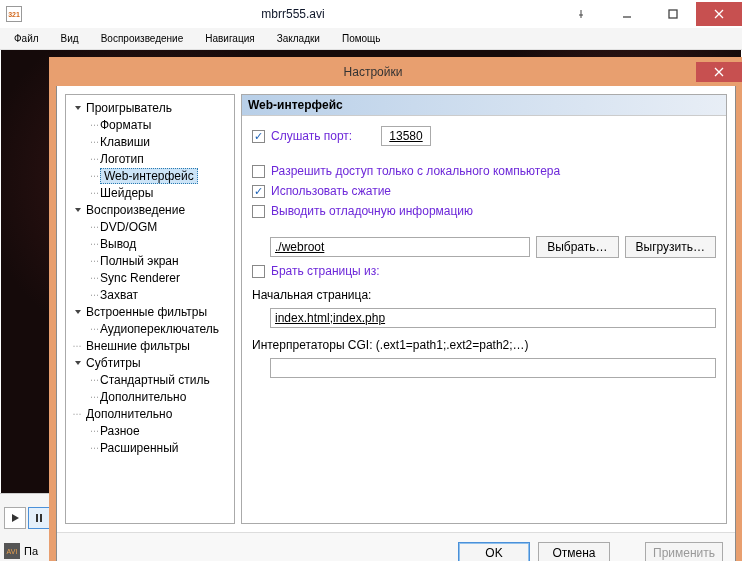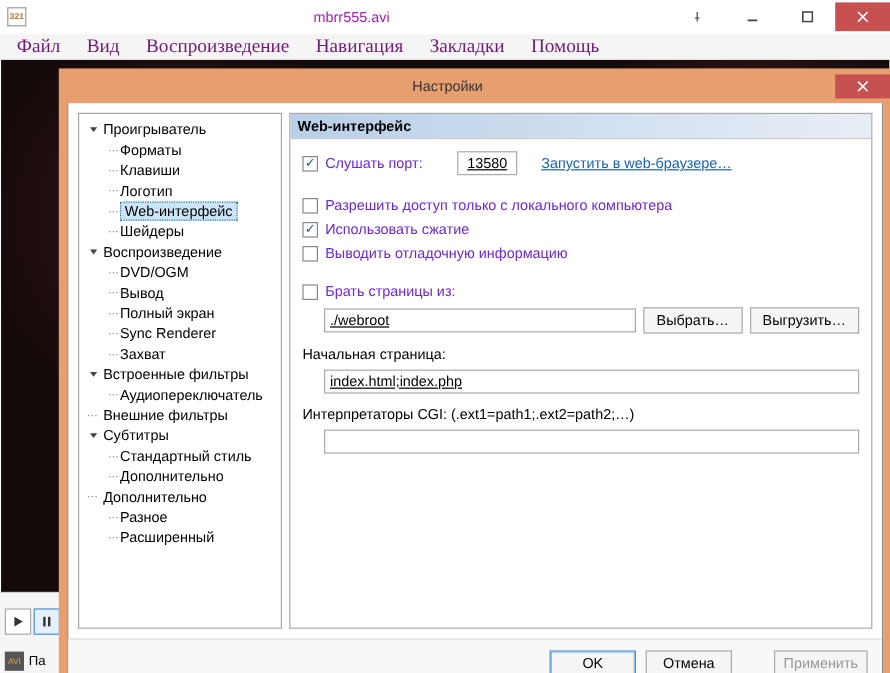--- a/index.html
+++ b/index.html
@@ -35,21 +35,21 @@
     background: #fff;
     border: 1px solid #999;
     display: inline-flex; align-items: center; justify-content: center;
     font-size: 7px; color: #d2691e;
     font-weight: bold;
   }
   .main-title {
     flex: 1;
     text-align: center;
     font-size: 12px;
-    color: #a21caf;
+    color: #0f172a;
   }
   .win-btns {
     display: flex;
   }
   .win-btn {
     width: 46px; height: 24px;
     display: flex; align-items: center; justify-content: center;
     font-size: 11px;
   }
   .win-btn.close { background: #c75050; color: #fff; }
@@ -59,23 +59,22 @@
     height: 22px;
     background: #f5f5f5;
     border-bottom: 1px solid #e0e0e0;
     display: flex;
     align-items: center;
     padding: 0 4px;
     gap: 2px;
   }
   .menu-item {
     padding: 3px 10px;
-    color: #701a75;
-    font-size: 16px;
-    font-family: Liberation Serif, serif;
+    color: #000000;
+    font-size: 10px;
   }
 
   .video-area {
     flex: 1;
     background: #1a0f0f;
     position: relative;
     margin: 0 1px;
   }
   .video-noise {
     position: absolute; inset: 0;
@@ -477,49 +476,48 @@
 
     <div class="content-pane">
       <div class="section-header">Web-интерфейс</div>
       <div class="form-area">
 
         <div class="row">
           <span class="chk checked"></span>
           <span class="lbl" style="width:104px;">Слушать порт:</span>
           <span class="input-box" style="width:50px;justify-content:center;">13580</span>
           <span style="width:8px;"></span>
-          <span class="link">Запустить в web-браузере…</span>
         </div>
 
         <div style="height:6px;"></div>
 
         <div class="row">
           <span class="chk"></span>
           <span class="lbl">Разрешить доступ только с локального компьютера</span>
         </div>
         <div class="row">
           <span class="chk checked"></span>
           <span class="lbl">Использовать сжатие</span>
         </div>
         <div class="row">
           <span class="chk"></span>
           <span class="lbl">Выводить отладочную информацию</span>
         </div>
 
         <div style="height:6px;"></div>
 
-        <div class="row">
-          <span class="chk"></span>
-          <span class="lbl">Брать страницы из:</span>
-        </div>
         <div class="row" style="padding-left:18px;">
           <span class="input-box" style="flex:1;">./webroot</span>
           <span class="btn">Выбрать…</span>
           <span class="btn">Выгрузить…</span>
         </div>
+        <div class="row">
+          <span class="chk"></span>
+          <span class="lbl">Брать страницы из:</span>
+        </div>
 
         <div class="section-label">Начальная страница:</div>
         <div class="row" style="padding-left:18px;">
           <span class="input-box" style="flex:1;">index.html;index.php</span>
         </div>
 
         <div class="section-label">Интерпретаторы CGI: (.ext1=path1;.ext2=path2;…)</div>
         <div class="row" style="padding-left:18px;">
           <span class="input-box" style="flex:1;min-height:20px;"></span>
         </div>

